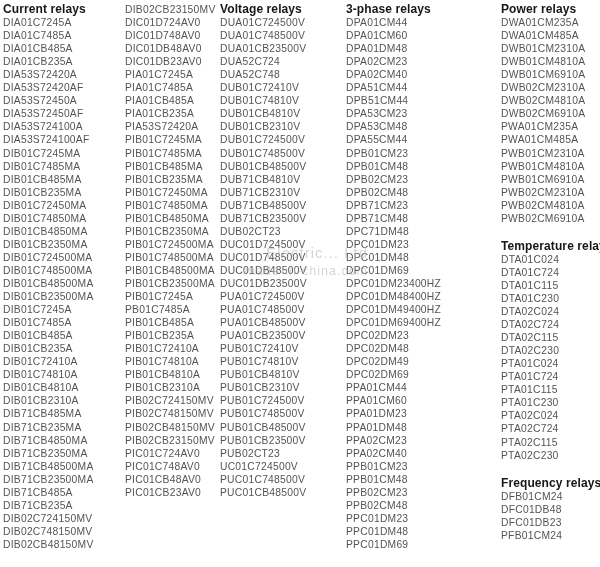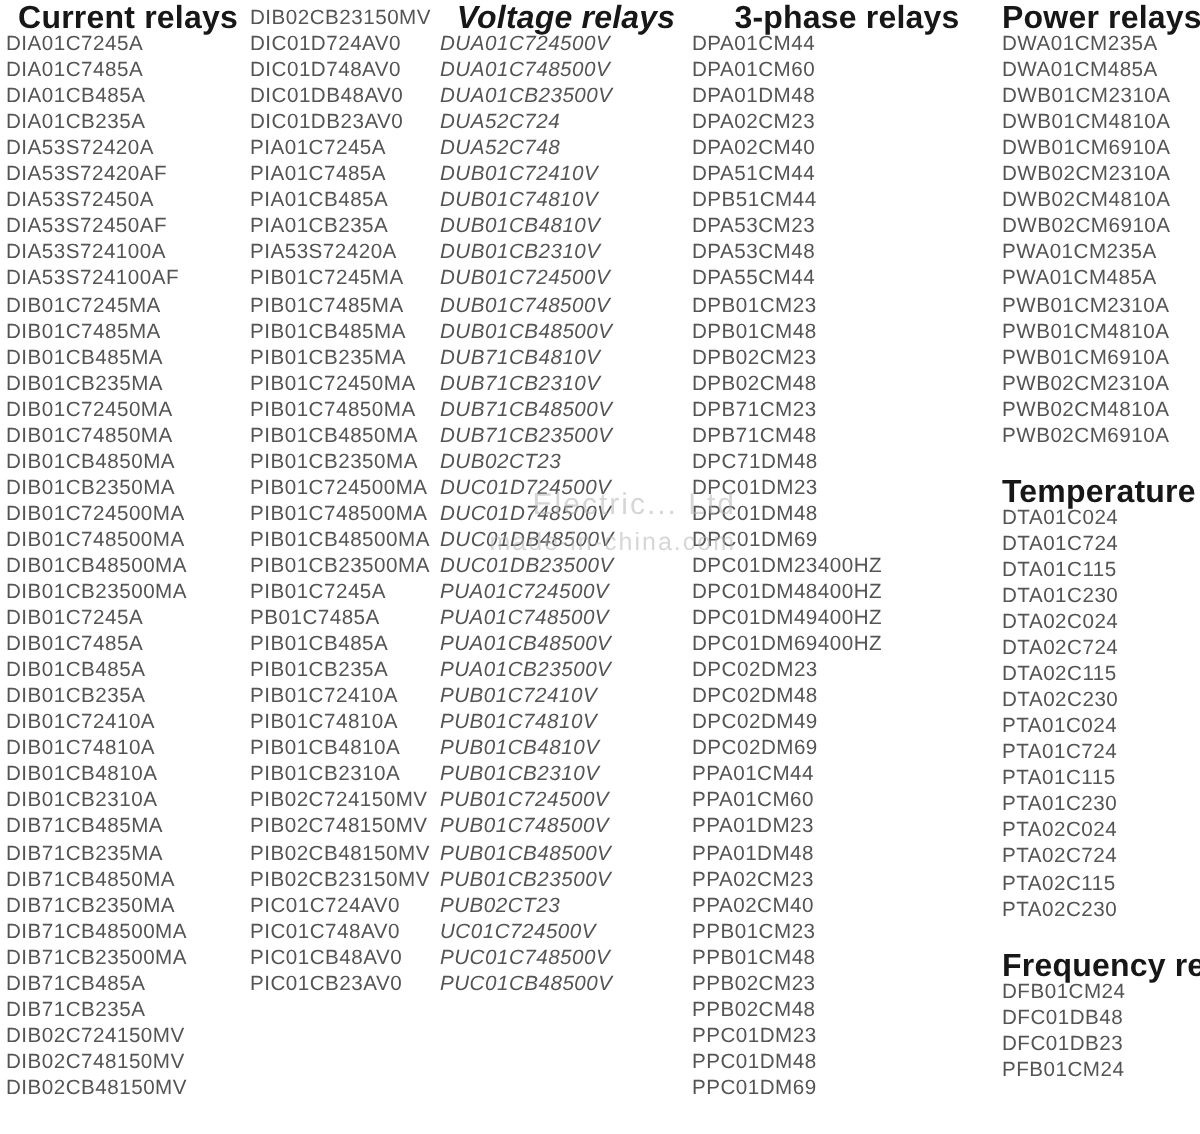--- a/index.html
+++ b/index.html
@@ -18,32 +18,31 @@
   .columns {
     position: absolute;
     top: 3px;
     left: 0;
     display: flex;
     z-index: 1;
   }
   .column { box-sizing: border-box; }
   .column:nth-child(1) { width: 125px; padding-left: 3px; }
   .column:nth-child(2) { width: 95px;  }
-  .column:nth-child(3) { width: 126px; font-style: italic; }
+  .column:nth-child(3) { width: 126px; }
   .column:nth-child(4) { width: 155px; }
   .column:nth-child(5) { width: 96px;  }
   .section + .section { margin-top: 15px; }
   .section-header {
-    font-size: 16px;
+    font-size: 12px;
     line-height: 13.05px;
     font-weight: bold;
     color: #171717;
     letter-spacing: 0.1px;
     white-space: nowrap;
-    text-align: center;
   }
   .product-code {
     font-size: 10.3px;
     line-height: 13.05px;
     color: #545454;
     letter-spacing: 0.25px;
     white-space: nowrap;
   }
   .watermark {
     position: absolute;

